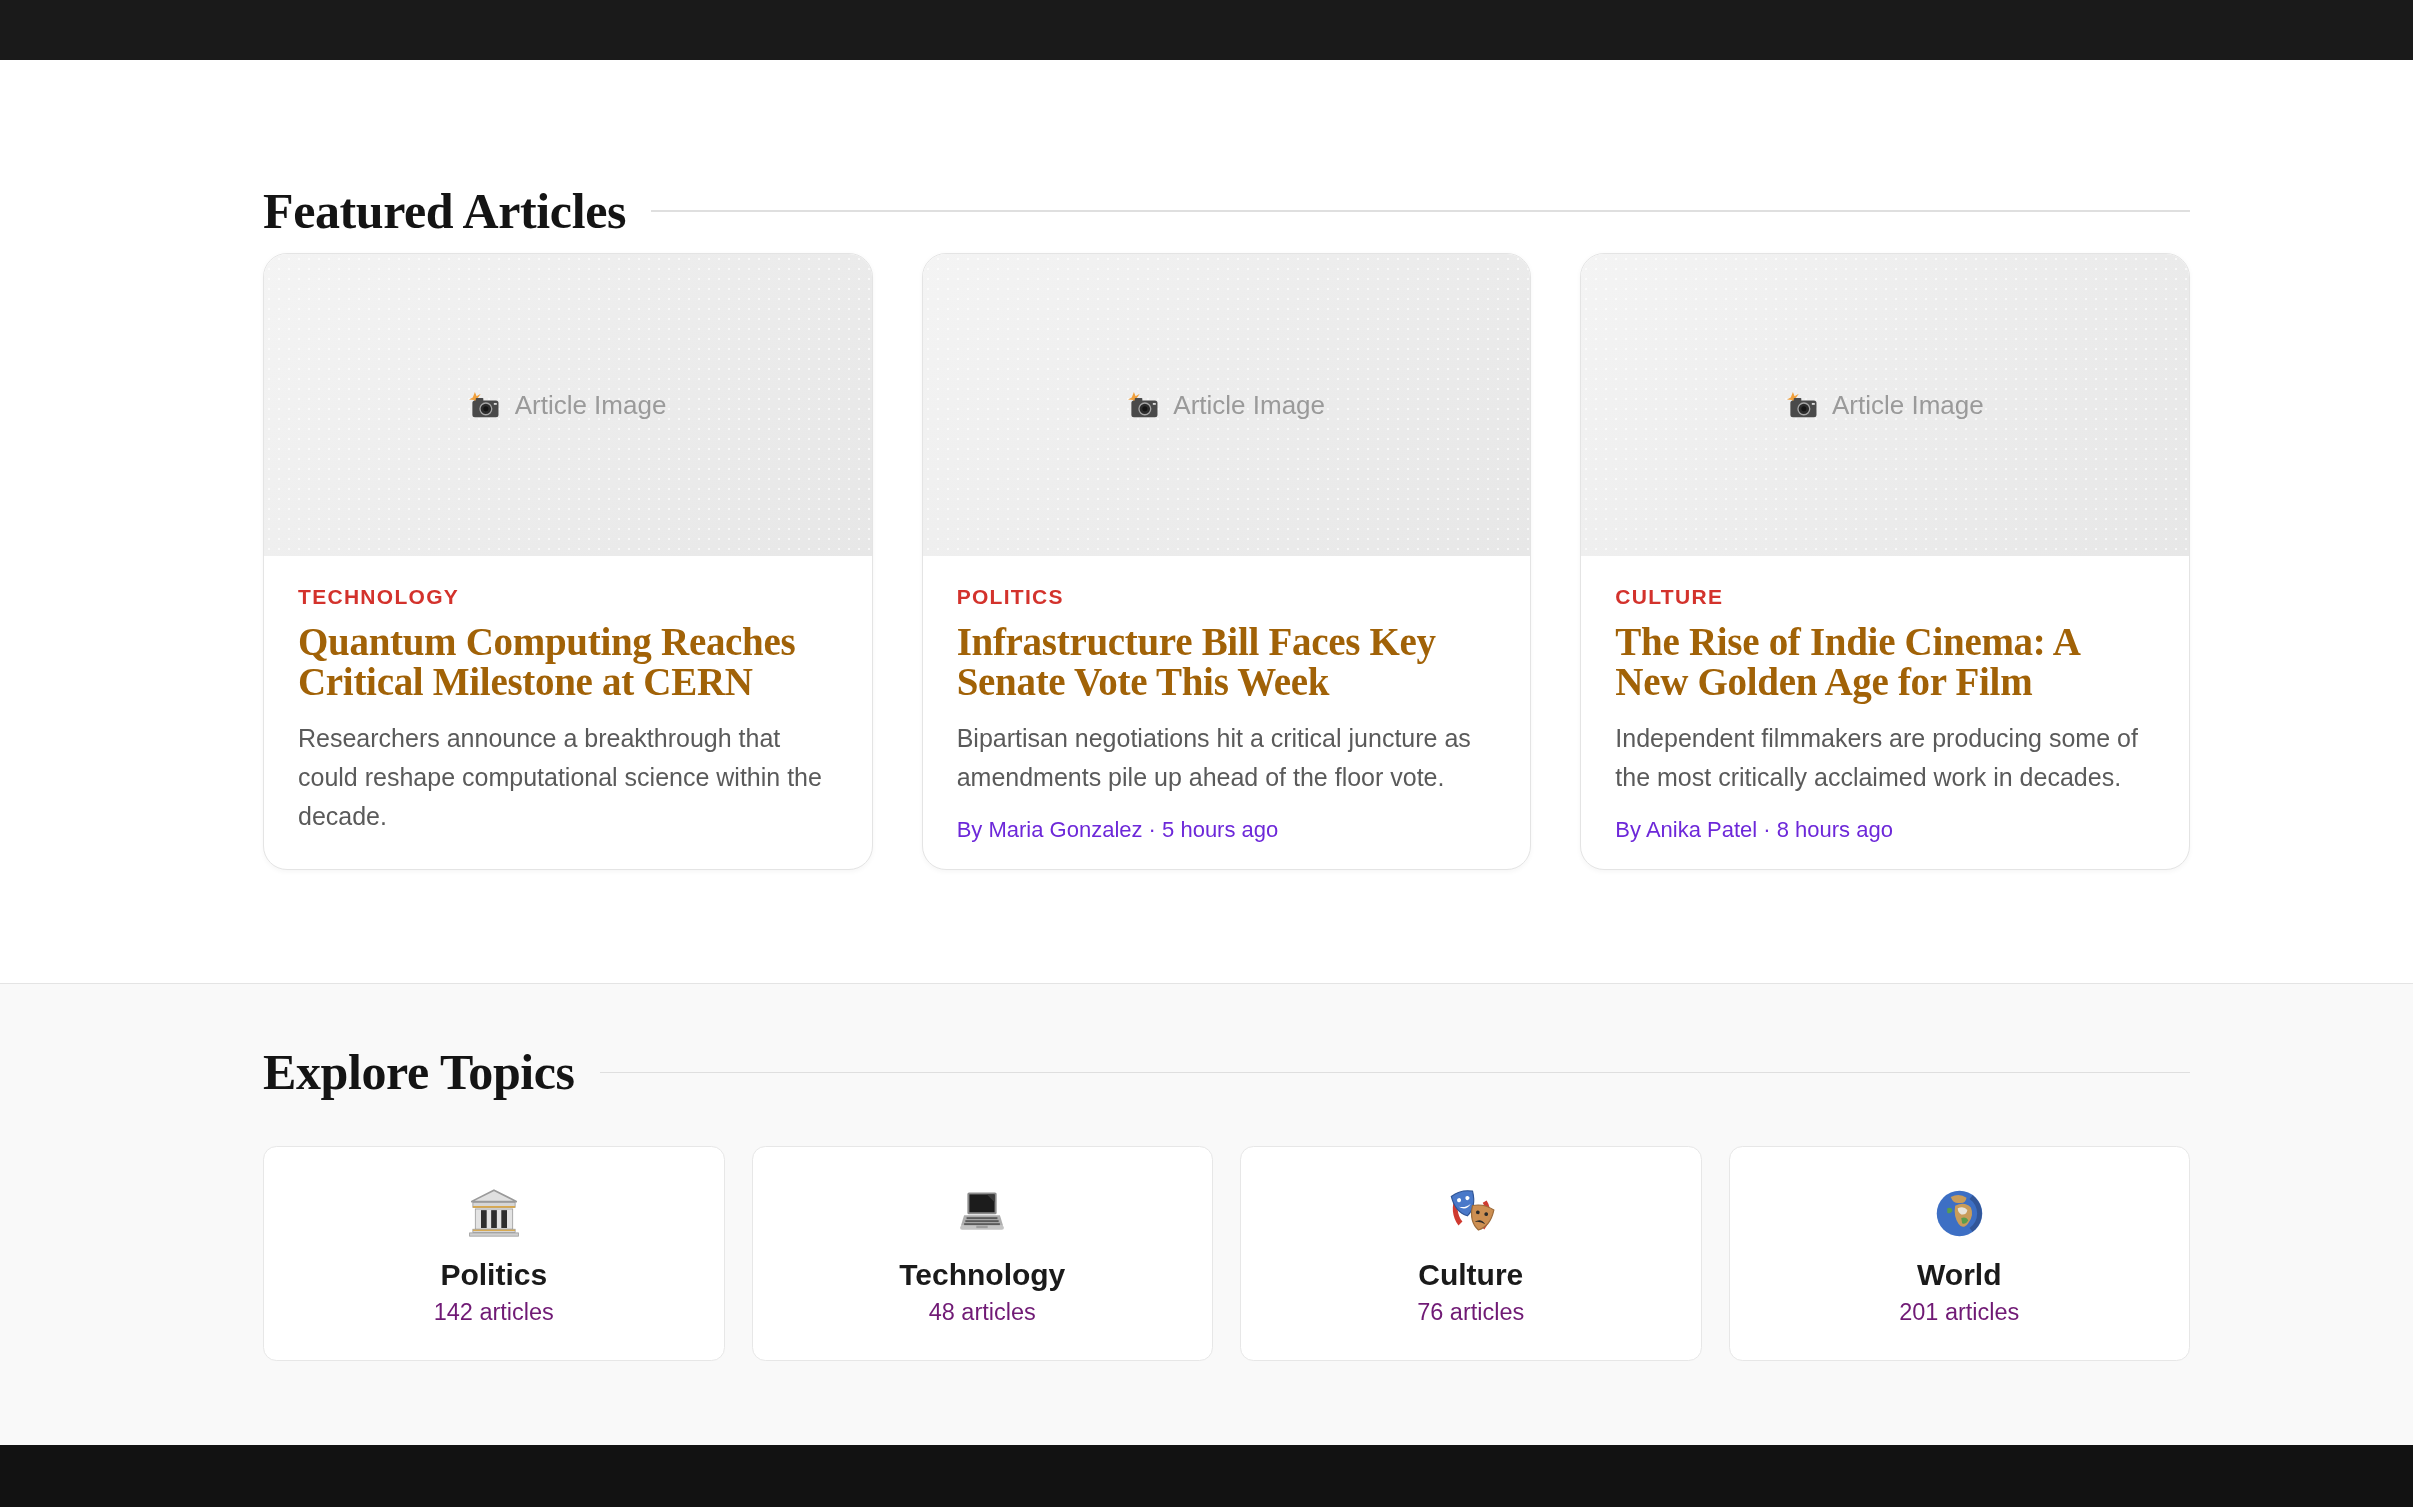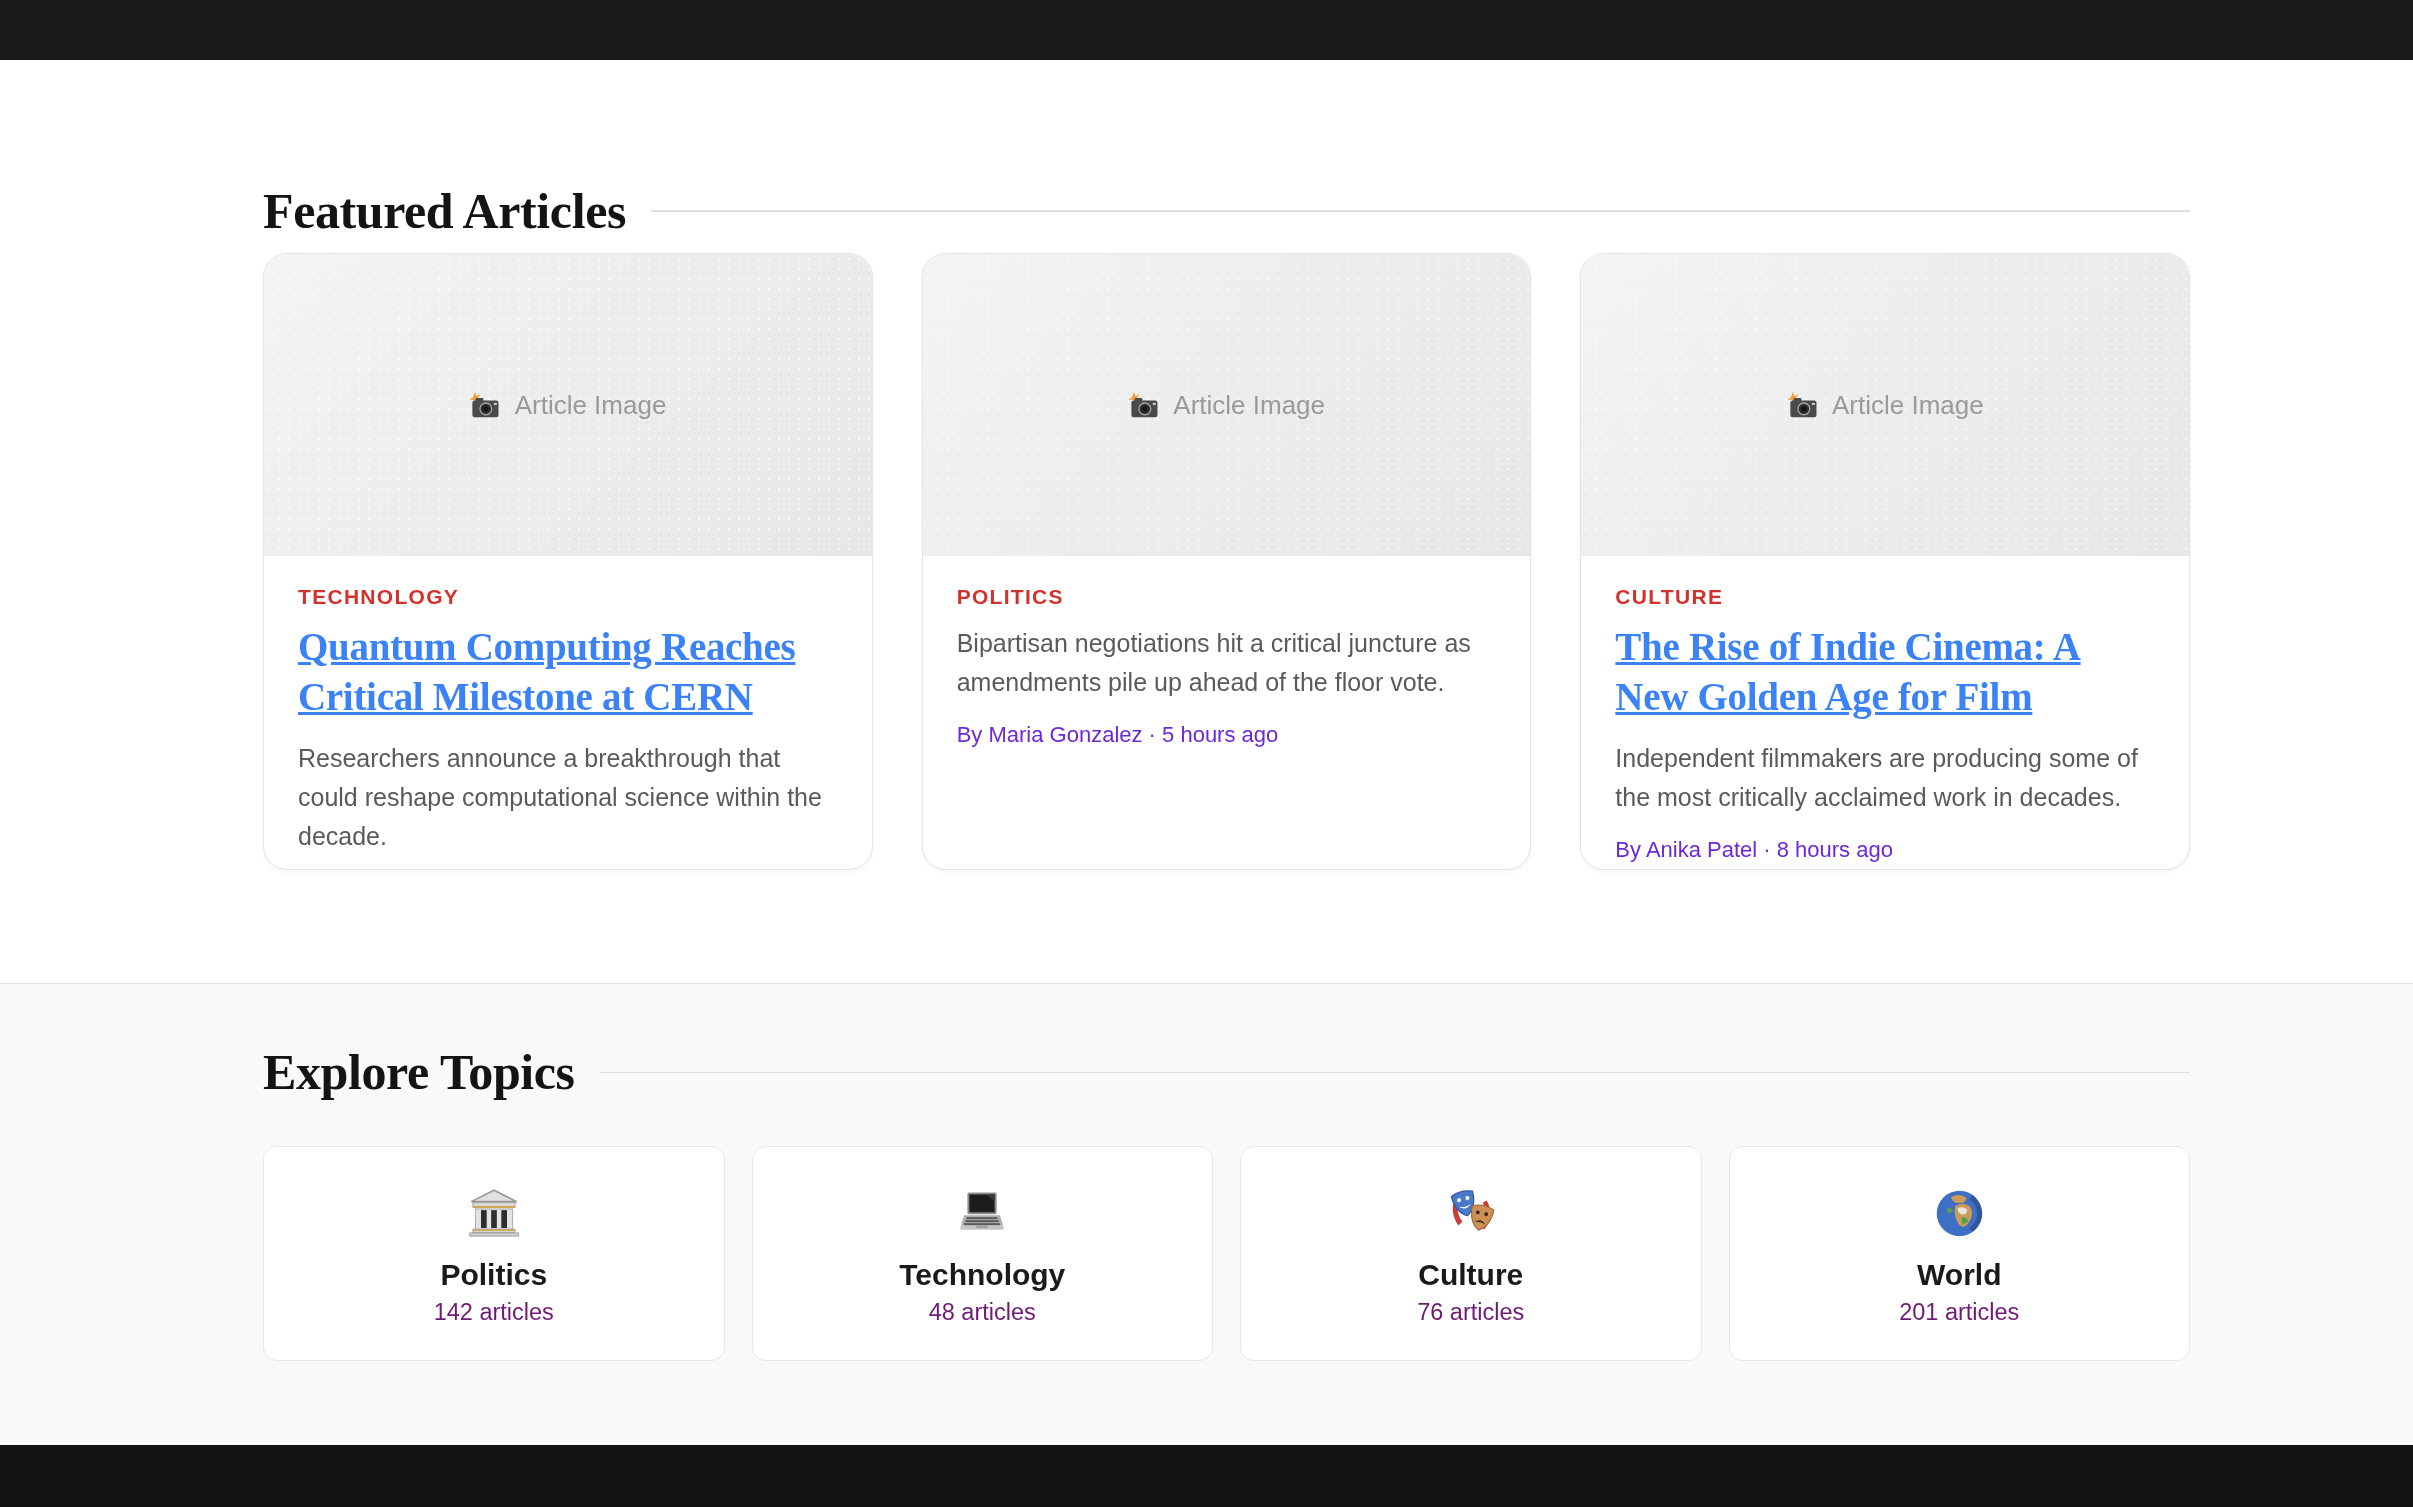--- a/index.html
+++ b/index.html
@@ -33,22 +33,22 @@
                    background-image:radial-gradient(rgba(255,255,255,0.65) 1.3px, transparent 1.3px),
                                     linear-gradient(135deg,#f4f4f4 0%,#ededed 45%,#e7e7e7 100%);
                    background-size:10px 10px,100% 100%;
                    display:flex; align-items:center; justify-content:center; gap:13.4px; }
   .article-image .ph-label { font-size:26px; color:#9a9a9a; }
 
   .article-body { padding:30px 34px 0 34px; }
   .article-category { font-size:21px; line-height:21px; font-weight:700;
                       letter-spacing:1.3px; color:#d3322c; text-transform:uppercase; }
   .article-title { font-family:"Liberation Serif","DejaVu Serif",serif;
-                   font-weight:700; font-size:39px; line-height:50px;
-                   letter-spacing:-0.3px; color:#3b82f6; margin-top:15px;text-decoration:underline; }
+                   font-weight:700; font-size:39px; line-height:40px;
+                   letter-spacing:-0.3px; color:#a16207; margin-top:15px; }
   .article-desc  { font-size:25px; line-height:39px; color:#5a5a5a; margin-top:17px; }
   .article-byline{ font-size:22px; line-height:22px; color:#6d28d9; margin-top:22px; }
 
   
   .topics-section { background:#f9f9f9; border-top:1.7px solid #e4e4e4;
                     padding:59px 0 84px 0; }
   .topics-section .heading-row { margin-bottom:45px; }
 
   .topic-grid { display:grid; grid-template-columns:repeat(4,1fr); gap:27px; }
 
@@ -101,20 +101,21 @@
             <rect x="8" y="7" width="9" height="5" rx="1" fill="#4a4a4a"></rect>
             <rect x="4" y="10" width="31" height="20" rx="3" fill="#4a4a4a"></rect>
             <circle cx="20" cy="20" r="7" fill="#2b2b2b" stroke="#a5a5a5" stroke-width="1.6"></circle>
             <circle cx="20" cy="20" r="3" fill="#141414"></circle>
             <rect x="29.5" y="13" width="3.5" height="2.2" fill="#dddddd"></rect>
           </svg>
           <span class="ph-label">Article Image</span>
         </div>
         <div class="article-body">
           <div class="article-category">POLITICS</div>
+          <h3 class="article-title">Infrastructure Bill Faces Key Senate Vote This Week</h3>
           <p class="article-desc">Bipartisan negotiations hit a critical juncture as amendments pile up ahead of the floor vote.</p>
           <div class="article-byline">By Maria Gonzalez · 5 hours ago</div>
         </div>
       </article>
 
       <article class="article-card">
         <div class="article-image">
           <svg width="32" height="27" viewBox="0 0 38 32">
             <polygon points="7,0 9,5 14,2 10.5,7 15,9 9,9.5 8,15 6,9.5 0,9 4.5,6.5" fill="#f0a03c"></polygon>
             <rect x="8" y="7" width="9" height="5" rx="1" fill="#4a4a4a"></rect>

